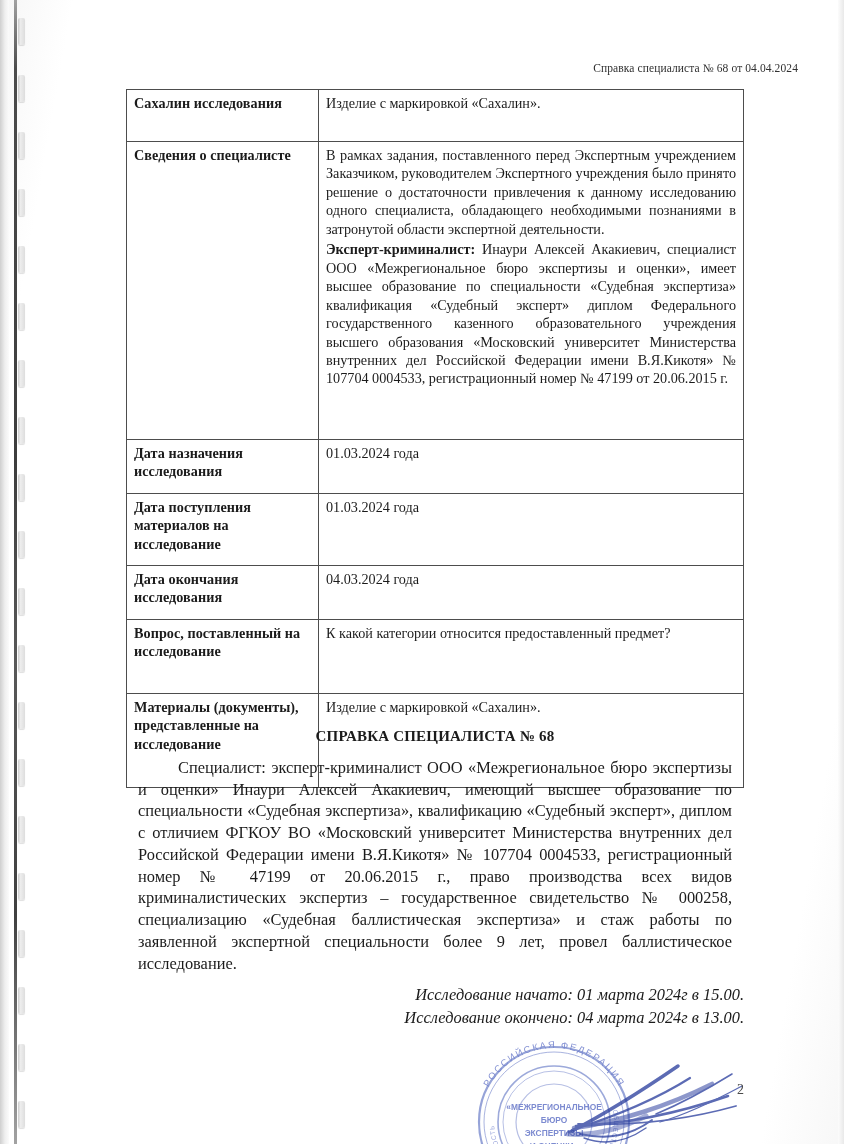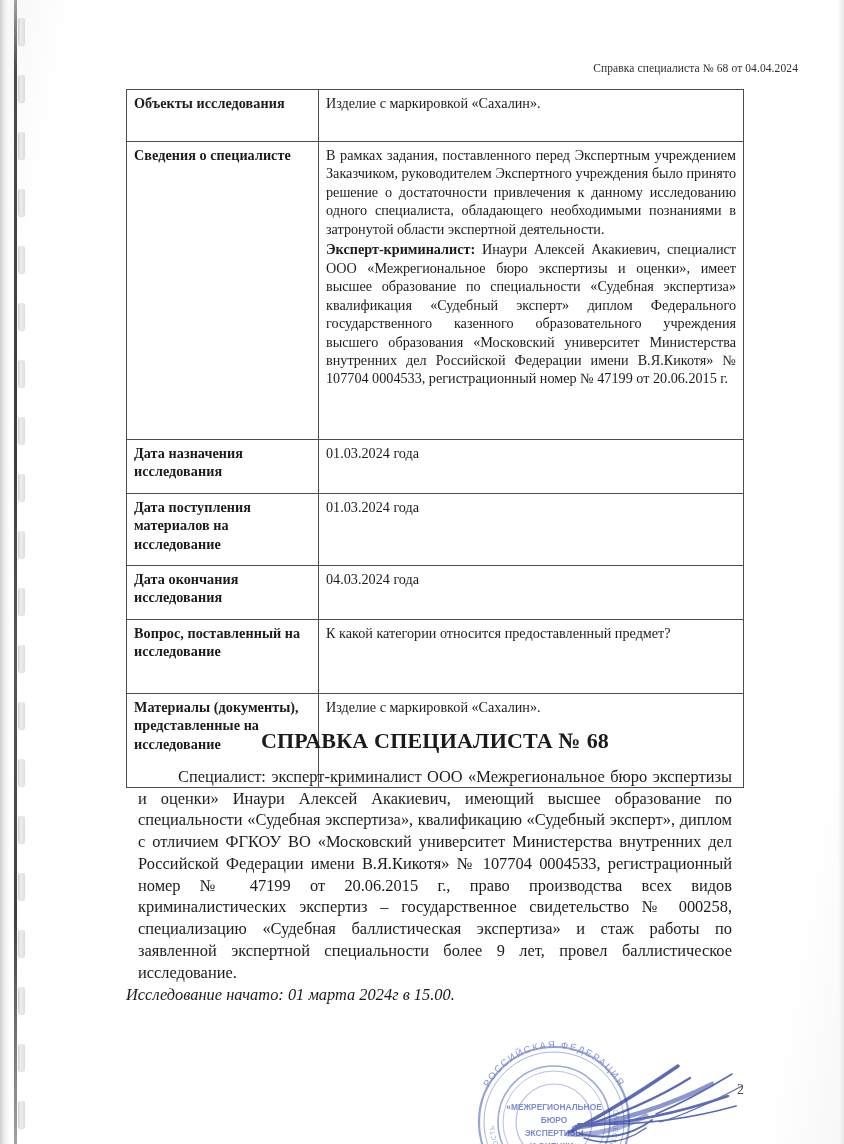--- a/index.html
+++ b/index.html
@@ -114,39 +114,39 @@
   
   .body-block {
     position: absolute;
     left: 126px;
     top: 728px;
     width: 618px;
   }
   .doc-title {
     text-align: center;
     font-weight: bold;
-    font-size: 22px;
+    font-size: 15px;
     letter-spacing: .2px;
     margin: 0 0 3px 0;
   }
   .body-para {
     margin: 12px;
     font-size: 16.4px;
     line-height: 1.325;
     text-align: justify;
     text-justify: inter-word;
     text-indent: 40px;
   }
 
   .timing-block {
     position: absolute;
     left: 126px;
     top: 984px;
     width: 618px;
-    text-align: left;
+    text-align: right;
     font-style: italic;
     font-size: 16.4px;
     line-height: 1.40;
   }
   .timing-block div { white-space: nowrap; }
 
   
   .page-number {
     position: absolute;
     left: 737px;
@@ -205,21 +205,21 @@
   <div class="punch" style="top:930px"></div>
   <div class="punch" style="top:987px"></div>
   <div class="punch" style="top:1044px"></div>
   <div class="punch" style="top:1101px"></div>
 
   <div class="doc-header">Справка специалиста № 68 от 04.04.2024</div>
 
   <table class="info-table">
     <tbody>
       <tr class="r-objects">
-        <td class="label">Объекты исследования</td>
+        <td class="label">Сахалин исследования</td>
         <td class="value plain">Изделие с маркировкой «Сахалин».</td>
       </tr>
 
       <tr class="r-specialist">
         <td class="label">Сведения о специалисте</td>
         <td class="value">
           <span>В рамках задания, поставленного перед Экспертным учреждением Заказчиком, руководителем Экспертного учреждения было принято решение о достаточности привлечения к данному исследованию одного специалиста, обладающего необходимыми познаниями в затронутой области экспертной деятельности.</span>
           <span class="para-gap"></span>
           <span class="expert-lead">Эксперт-криминалист:</span><span> Инаури Алексей Акакиевич, специалист ООО «Межрегиональное бюро экспертизы и оценки», имеет высшее образование по специальности «Судебная экспертиза» квалификация «Судебный эксперт» диплом Федерального государственного казенного образовательного учреждения высшего образования «Московский университет Министерства внутренних дел Российской Федерации имени В.Я.Кикотя» № 107704 0004533, регистрационный номер № 47199 от 20.06.2015 г.</span>
         </td>
@@ -252,20 +252,21 @@
     </tbody>
   </table>
 
   <div class="body-block">
     <h1 class="doc-title">СПРАВКА СПЕЦИАЛИСТА № 68</h1>
     <p class="body-para">Специалист: эксперт-криминалист ООО «Межрегиональное бюро экспертизы и оценки» Инаури Алексей Акакиевич, имеющий высшее образование по специальности «Судебная экспертиза», квалификацию «Судебный эксперт», диплом с отличием ФГКОУ ВО «Московский университет Министерства внутренних дел Российской Федерации имени В.Я.Кикотя» № 107704 0004533, регистрационный номер № 47199 от 20.06.2015 г., право производства всех видов криминалистических экспертиз – государственное свидетельство № 000258, специализацию «Судебная баллистическая экспертиза» и стаж работы по заявленной экспертной специальности более 9 лет, провел баллистическое исследование.</p>
   </div>
 
   <div class="timing-block">
     <div>Исследование начато: 01 марта 2024г в 15.00.</div>
+    <div>Исследование окончено: 04 марта 2024г в 13.00.</div>
   </div>
 
   <svg class="seal" viewBox="0 0 176 176">
     <defs>
       <path id="ringOuter" d="M 88,88 m -74,0 a 74,74 0 1,1 148,0 a 74,74 0 1,1 -148,0"></path>
       <path id="ringInner" d="M 88,88 m -60,0 a 60,60 0 1,1 120,0 a 60,60 0 1,1 -120,0"></path>
     </defs>
     <circle cx="88" cy="88" r="75" fill="none" stroke="#6275c4" stroke-width="2.2" opacity=".85"></circle>
     <circle cx="88" cy="88" r="70" fill="none" stroke="#6275c4" stroke-width="1" opacity=".7"></circle>
     <circle cx="88" cy="88" r="56" fill="none" stroke="#6275c4" stroke-width="1.6" opacity=".8"></circle>

